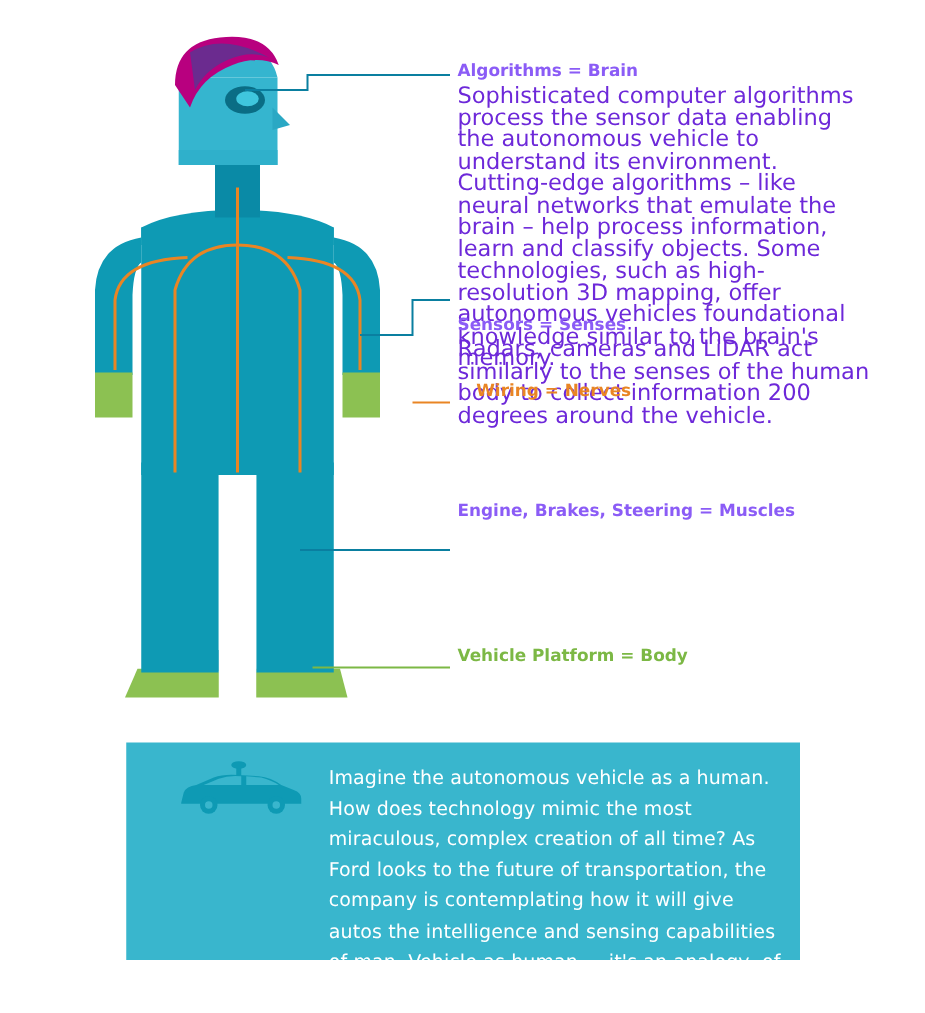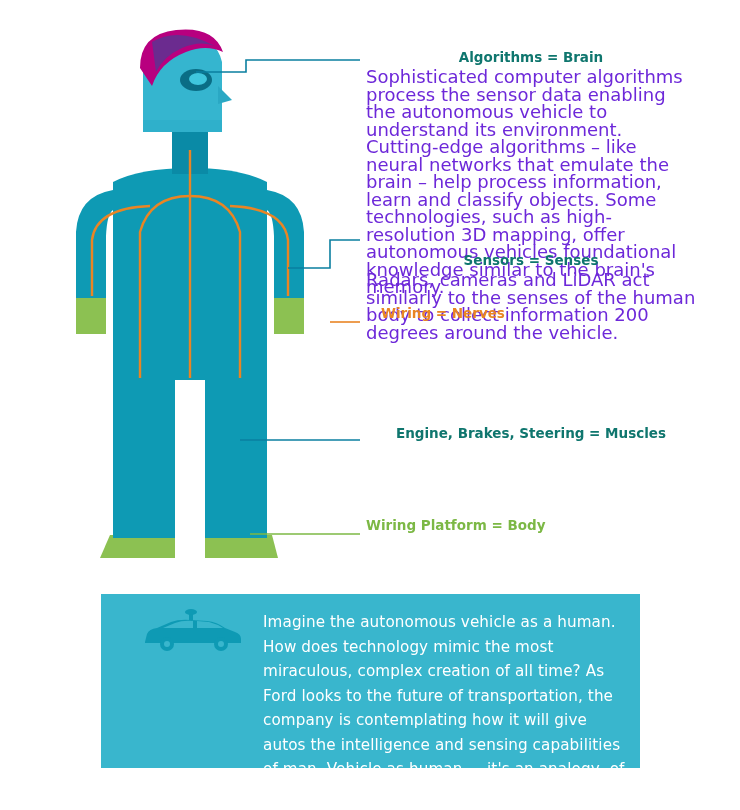--- a/index.html
+++ b/index.html
@@ -39,24 +39,24 @@
   }
   .callout-body {
     font-size: 18px;
     line-height: 17.5px;
     color: #6d28d9;
     margin: 0;
   }
   .c-brain   { left: 366px; top: 48px; }
   .c-sensors { left: 366px; top: 212px; margin-top: 39px; }
   .c-wiring  { left: 381px; top: 304px; }
-  .c-engine  { left: 366px; top: 424px; }
+  .c-engine  { left: 366px; top: 400px; }
   .c-body    { left: 366px; top: 516px; }
 
-  .title-teal   { color: #0f766e; text-align: center; }
+  .title-teal   { color: #8b5cf6; }
   .title-orange { color: #e98524; }
   .title-green  { color: #7cb845; }
 
   #quote-panel {
     position: absolute;
     left: 101px;
     top: 594px;
     width: 539px;
     height: 174px;
     background: #39b6cd;
@@ -158,21 +158,21 @@
 
   <div class="callout c-wiring">
     <p class="callout-title title-orange">Wiring = Nerves</p>
   </div>
 
   <div class="callout c-engine">
     <p class="callout-title title-teal">Engine, Brakes, Steering = Muscles</p>
   </div>
 
   <div class="callout c-body">
-    <p class="callout-title title-green">Wiring Platform = Body</p>
+    <p class="callout-title title-green">Vehicle Platform = Body</p>
   </div>
 
   <div id="quote-panel">
     <svg id="car-icon" viewBox="0 0 110 48">
       <path d="M8 34 L10 26 Q12 21 20 20 L34 14 Q42 11 54 12 L70 13 Q80 14 88 20 L98 24 Q104 26 104 31 L104 35 L8 35 Z" fill="#0e9ab4"></path>
       <path d="M26 20 L38 15 Q46 12 56 13 L56 20 Z" fill="#39b6cd"></path>
       <path d="M60 13 L72 14 Q80 16 86 20 L60 20 Z" fill="#39b6cd"></path>
       <rect x="52" y="4" width="4" height="8" fill="#0e9ab4"></rect>
       <ellipse cx="54" cy="4" rx="6" ry="3" fill="#0e9ab4"></ellipse>
       <circle cx="30" cy="36" r="7" fill="#0e9ab4"></circle>

